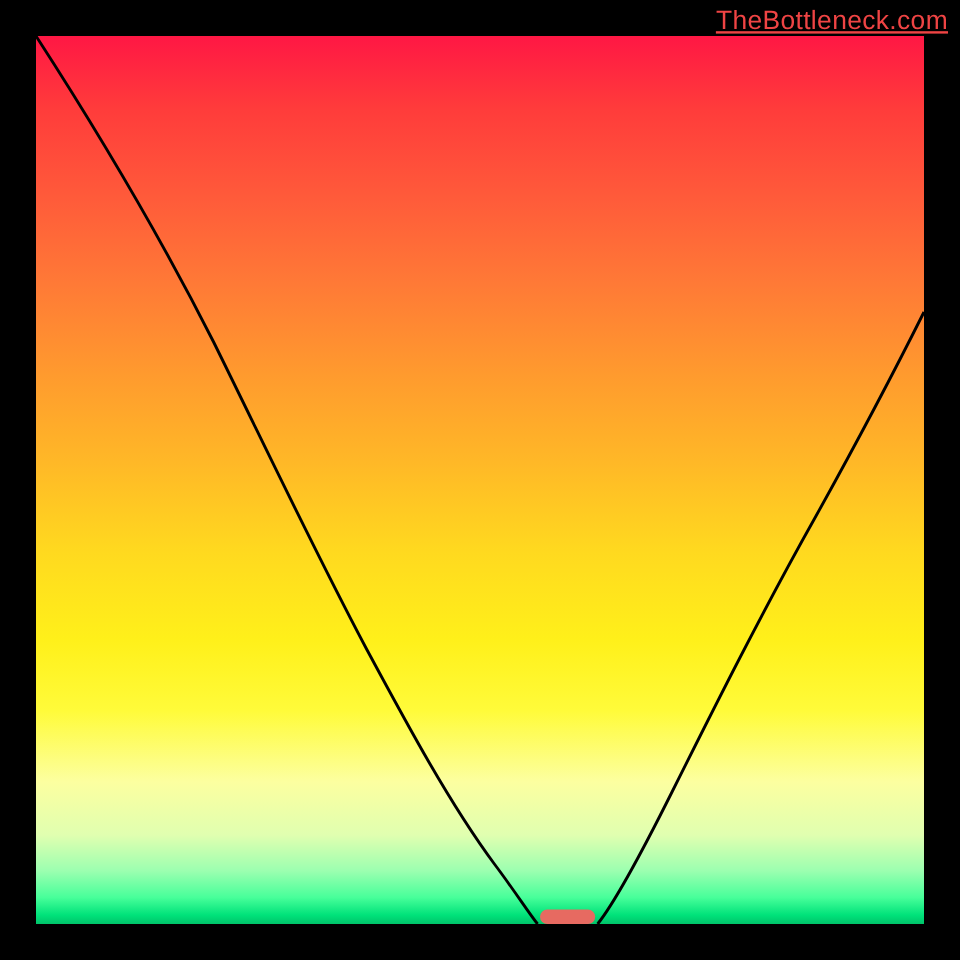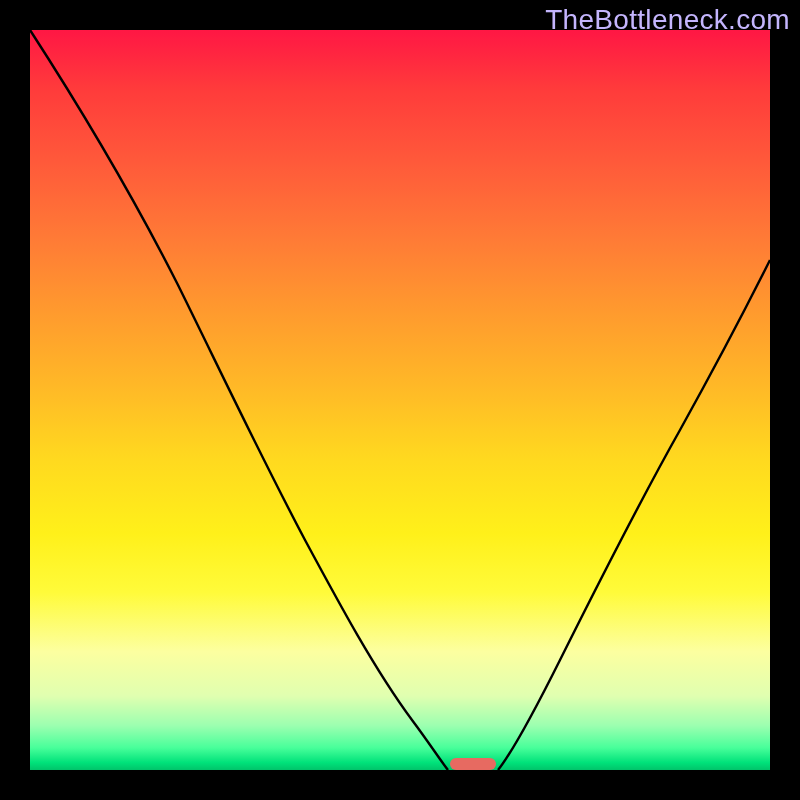--- a/index.html
+++ b/index.html
@@ -40,25 +40,26 @@
       #48ff9a 97%,
       #00e27a 99%,
       #00c46a 100%
     );
   }
   .watermark {
     position: absolute;
     right: 10px;
     top: 4px;
     font-family: Arial, Helvetica, sans-serif;
-    font-size: 28px;
+    font-size: 22px;
     font-weight: 500;
-    color: #c4b5fd;
+    color: #ef4444;
     letter-spacing: 0.3px;
     user-select: none;
+    text-decoration: underline;
   }
   .curve-svg {
     position: absolute;
     left: 0;
     top: 0;
     width: 740px;
     height: 740px;
     overflow: visible;
   }
   .marker {

